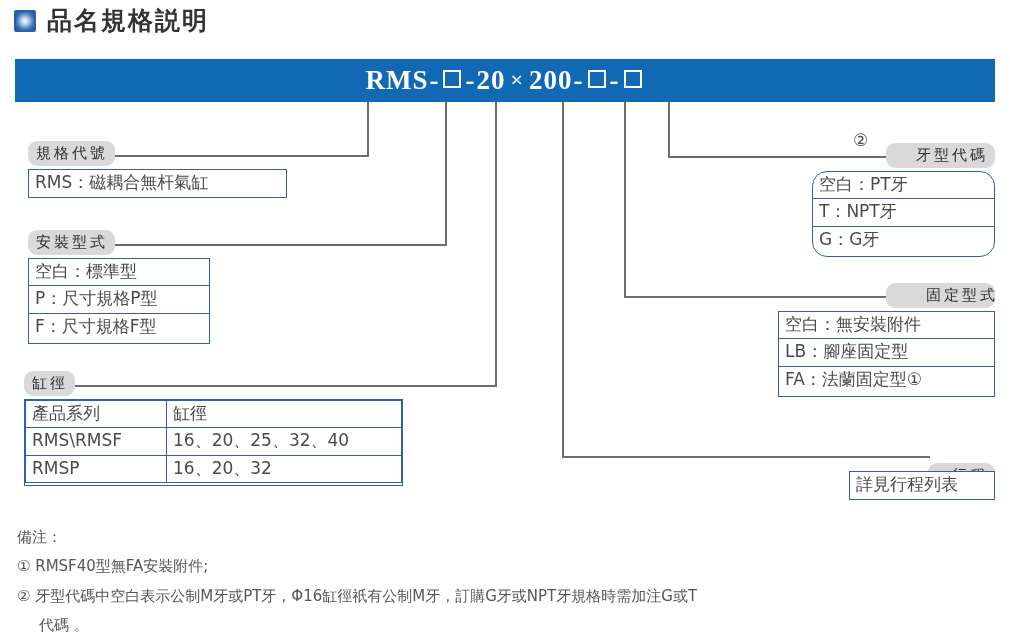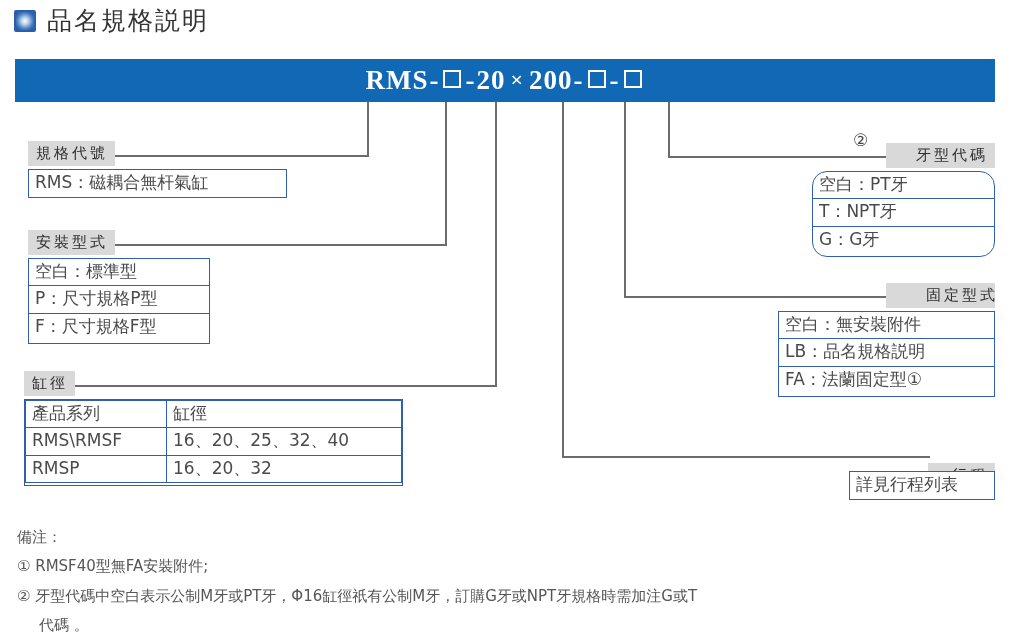--- a/index.html
+++ b/index.html
@@ -17,21 +17,21 @@
   .title-row{position:absolute;left:14px;top:8px;display:flex;align-items:center;gap:11px;}
   .sq-icon{
     width:22px;height:22px;
     background:
       radial-gradient(circle at 50% 50%, #ffffff 0%, #b9cfe8 28%, #4a7fc1 62%, #2a5ea8 85%);
     border:2px solid #2b5fa8;
     box-sizing:border-box;
     border-radius:2px;
   }
   .title-txt{
-    font-size:25px;font-weight:400;color:#333333;
+    font-size:25px;font-weight:700;color:#333333;
     letter-spacing:2px;line-height:1;
   }
 
   
   .banner{
     position:absolute;left:15px;top:59px;width:980px;height:43px;
     background:#1169b5;
   }
   .banner-code{
     position:absolute;left:0;top:0;width:980px;height:43px;
@@ -55,20 +55,21 @@
   .lbl{
     position:absolute;
     background:#d9d9d9;
     color:#2f2f2f;
     font-size:15px;
     letter-spacing:3px;
     padding:3px 7px 3px 8px;
     box-sizing:border-box;
     white-space:nowrap;
     line-height:1.25;
+    border-radius:9px;
   }
   .lbl.r{text-align:right;}
 
   
   .vbox{
     position:absolute;
     border:1.5px solid #2f5fb0;
     box-sizing:border-box;
     background:#ffffff;
   }
@@ -193,21 +194,21 @@
   <div class="lbl r" style="left:886px;top:143px;width:109px;">牙型代碼</div>
   <div class="vbox" style="left:812px;top:171px;width:183px;height:86px;border-radius:15px;">
     <div class="vrow">空白：PT牙</div>
     <div class="vrow">T：NPT牙</div>
     <div class="vrow">G：G牙</div>
   </div>
 
   <div class="lbl r" style="left:886px;top:283px;width:109px;padding-left:40px;">固定型式</div>
   <div class="vbox" style="left:778px;top:311px;width:217px;height:86px;">
     <div class="vrow">空白：無安裝附件</div>
-    <div class="vrow">LB：品名規格説明</div>
+    <div class="vrow">LB：腳座固定型</div>
     <div class="vrow">FA：法蘭固定型①</div>
   </div>
 
   <div class="lbl r" style="left:928px;top:443px;width:67px;margin-top:20px;">行程</div>
   <div class="vbox" style="left:849px;top:471px;width:146px;height:29px;">
     <div class="vrow">詳見行程列表</div>
   </div>
 
   <div class="notes">
     <div>備注：</div>

